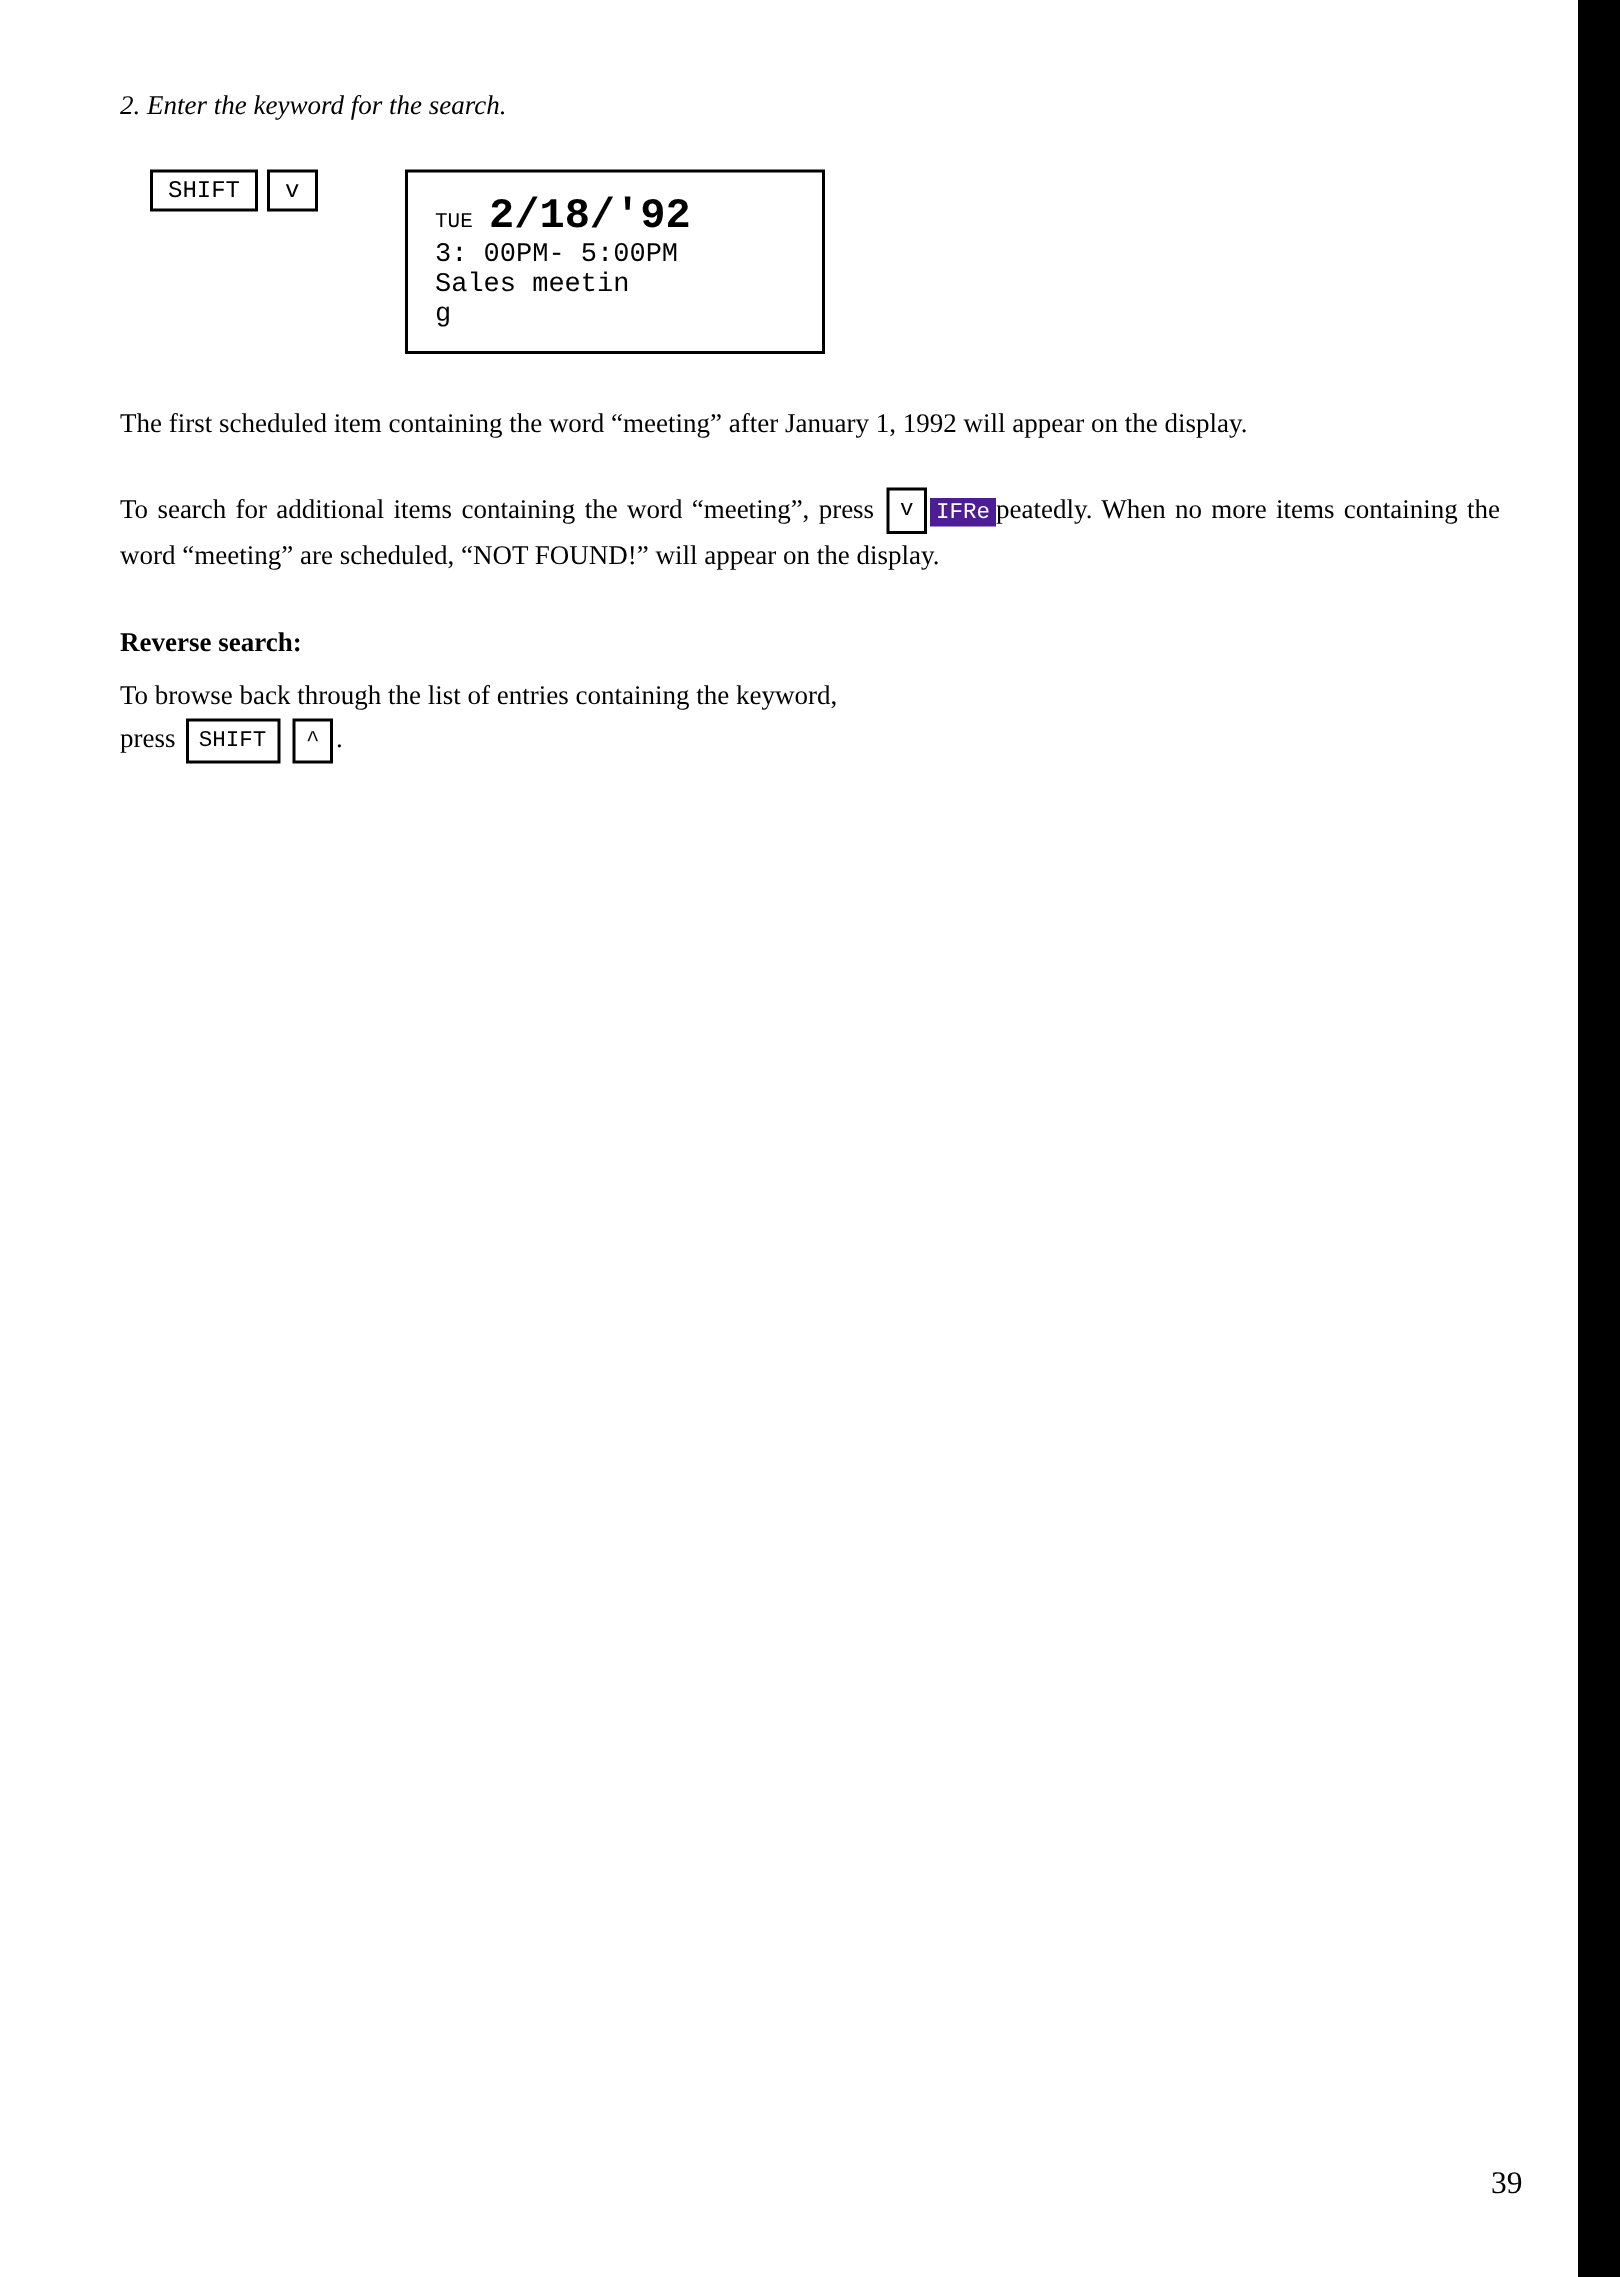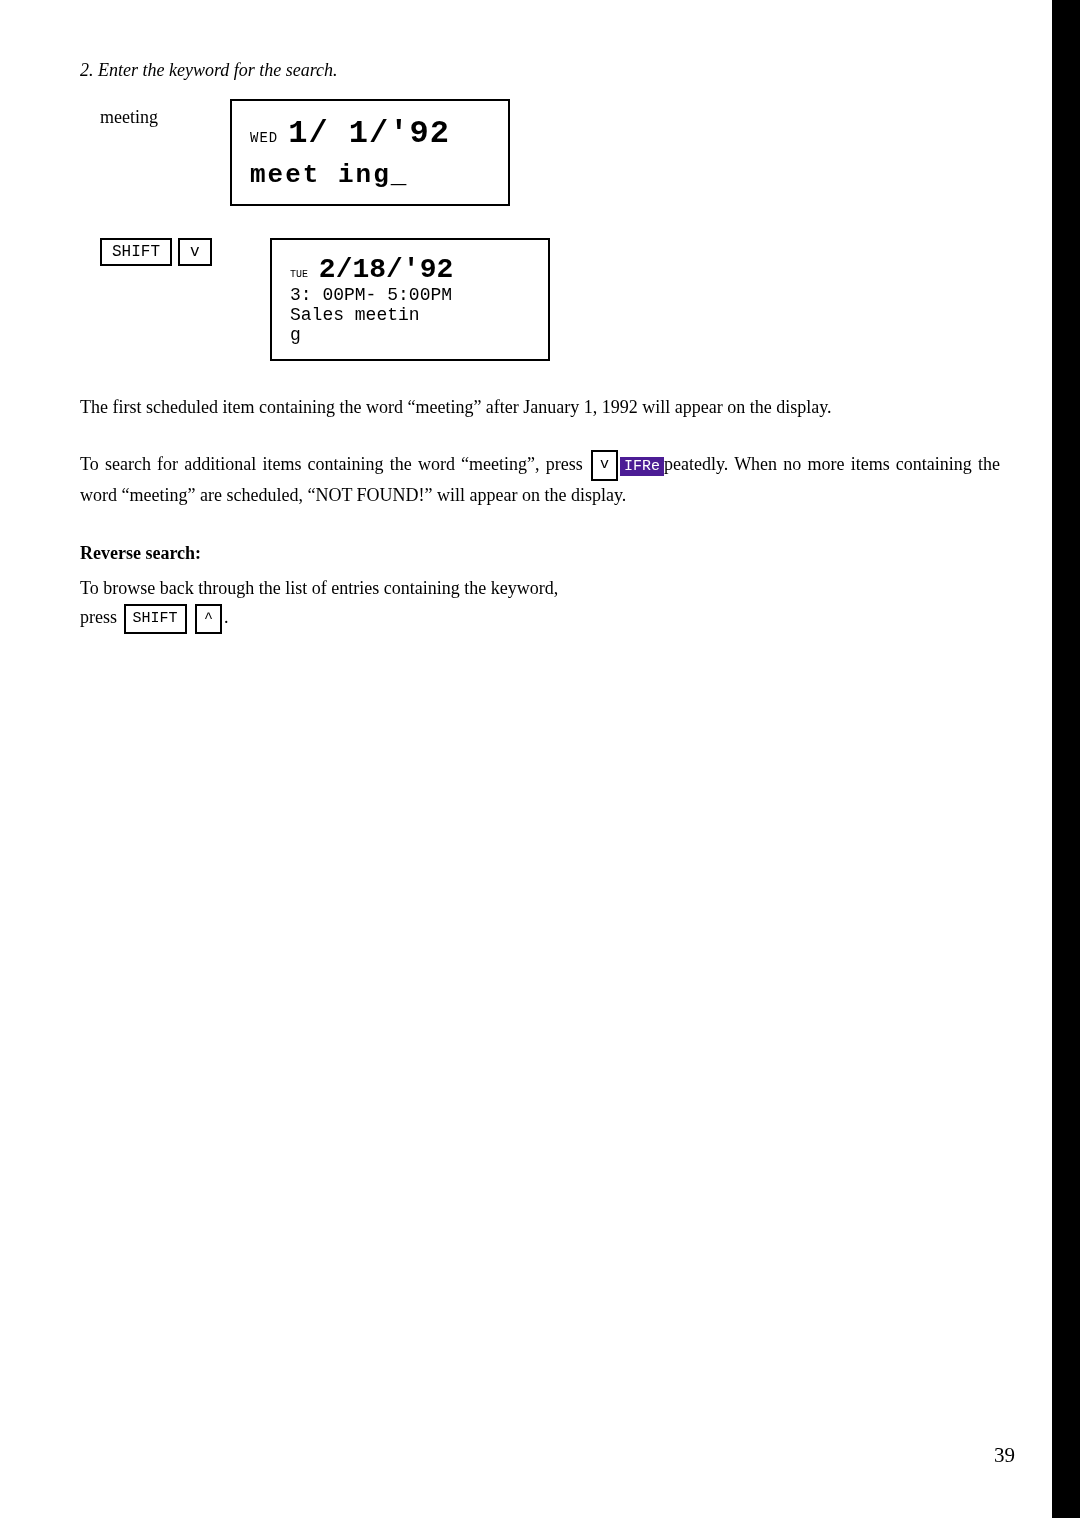--- a/index.html
+++ b/index.html
@@ -165,43 +165,33 @@
       font-family: "Courier New", Courier, monospace;
     }
   </style>
 </head>
 <body>
 
 <div class="black-bar"></div>
 
 <div class="step">
   <div class="step-label">2.  Enter the keyword for the search.</div>
-  <div class="step-content">
-    <div class="keyword-text">meeting</div>
-    <div class="display-box">
-      <div class="date-line">
-        <span class="day-label">WED</span>
-        <span class="date-big"> <strong>1/ 1/'92</strong></span>
-      </div>
-      <div class="entry-text">meet ing_</div>
-    </div>
-  </div>
 </div>
 
 <div class="step">
   <div class="step3-content">
     <div class="step3-left">
       <div class="shift-row">
         <span class="key-box">SHIFT</span>
         <span class="key-box">v</span>
       </div>
     </div>
     <div class="display-box2">
       <div class="date-line">
-        <span style="font-size:10px;text-align:center;">TUE</span>
+        <span style="font-size:14px;text-align:center;">TUE</span>
         <span style="font-size:28px; font-weight:bold;"> <span>2/18/'92</span></span>
       </div>
       <div class="time-line">
         <span>3: 00PM- 5:</span><span class="time-bold">00PM</span>
       </div>
       <div class="entry-big">
         <span>Sales meetin</span><br>
         <span>g</span>
       </div>
     </div>

